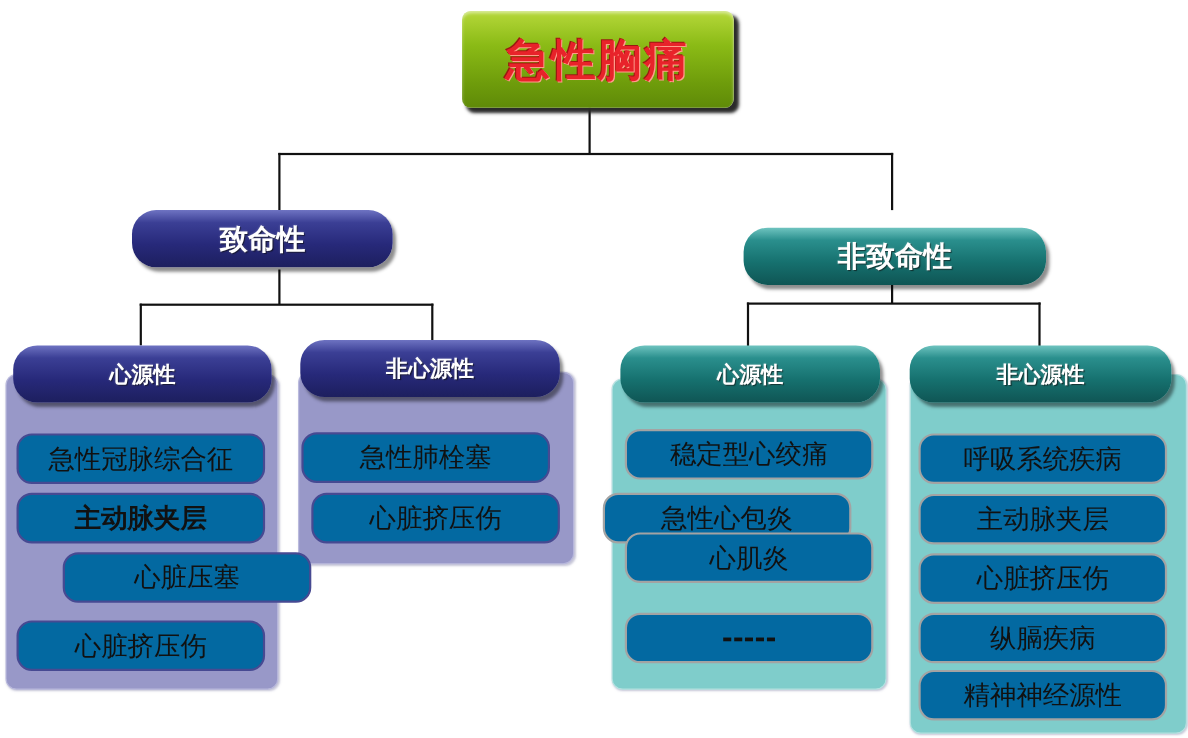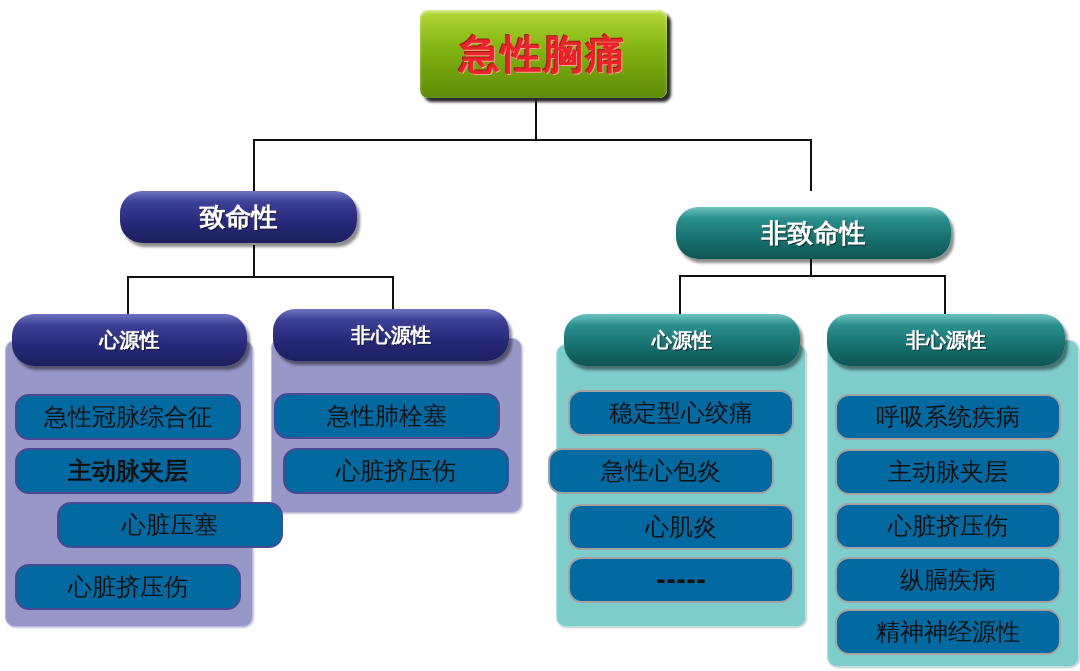--- a/index.html
+++ b/index.html
@@ -93,21 +93,21 @@
 <div class="item p" style="left:283px;top:448px;width:222px;">
   <span>心脏挤压伤</span>
   </div>
 
 <div class="item c" style="left:568px;top:390px;width:222px;">
   <span>稳定型心绞痛</span>
   </div>
 <div class="item c" style="left:548px;top:448px;width:222px;">
   <span>急性心包炎</span>
   </div>
-<div class="item c" style="left:568px;top:504px;width:222px;border-radius:13px;">
+<div class="item c" style="left:568px;top:484px;width:222px;">
   <span>心肌炎</span>
   </div>
 <div class="item c" style="left:568px;top:557px;width:222px;font-weight:bold;">
   <span>-----</span>
   </div>
 
 <div class="item c" style="left:835px;top:394px;width:222px;">
   <span>呼吸系统疾病</span>
   </div>
 <div class="item c" style="left:835px;top:449px;width:222px;">

